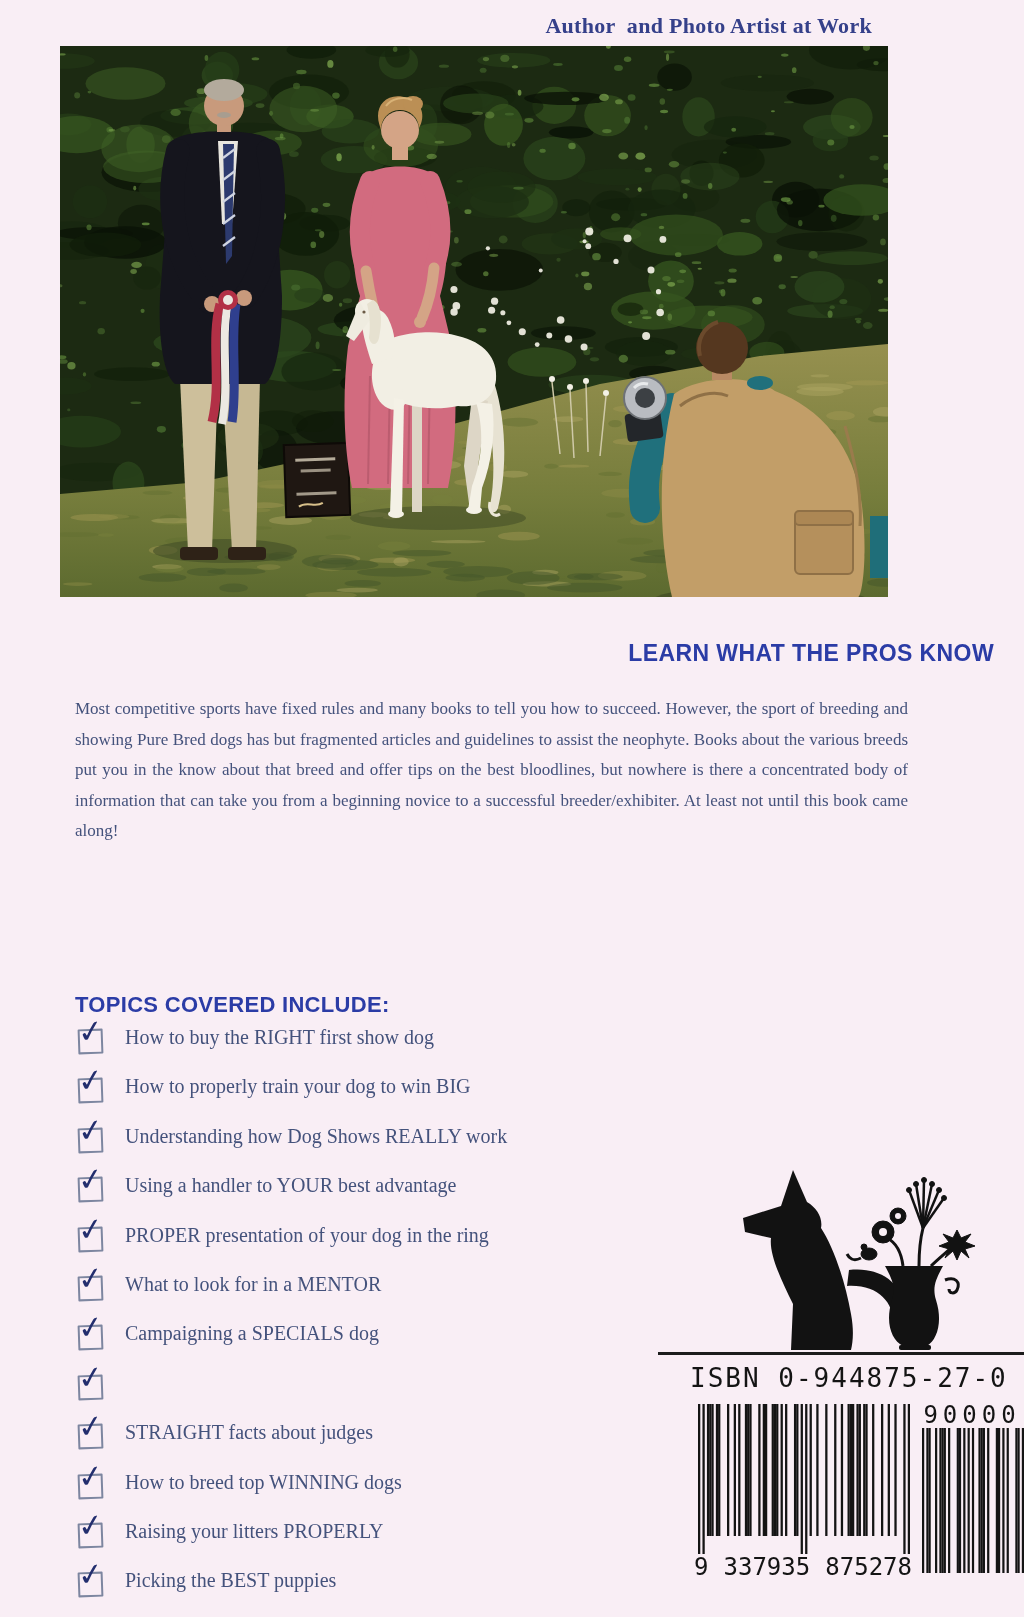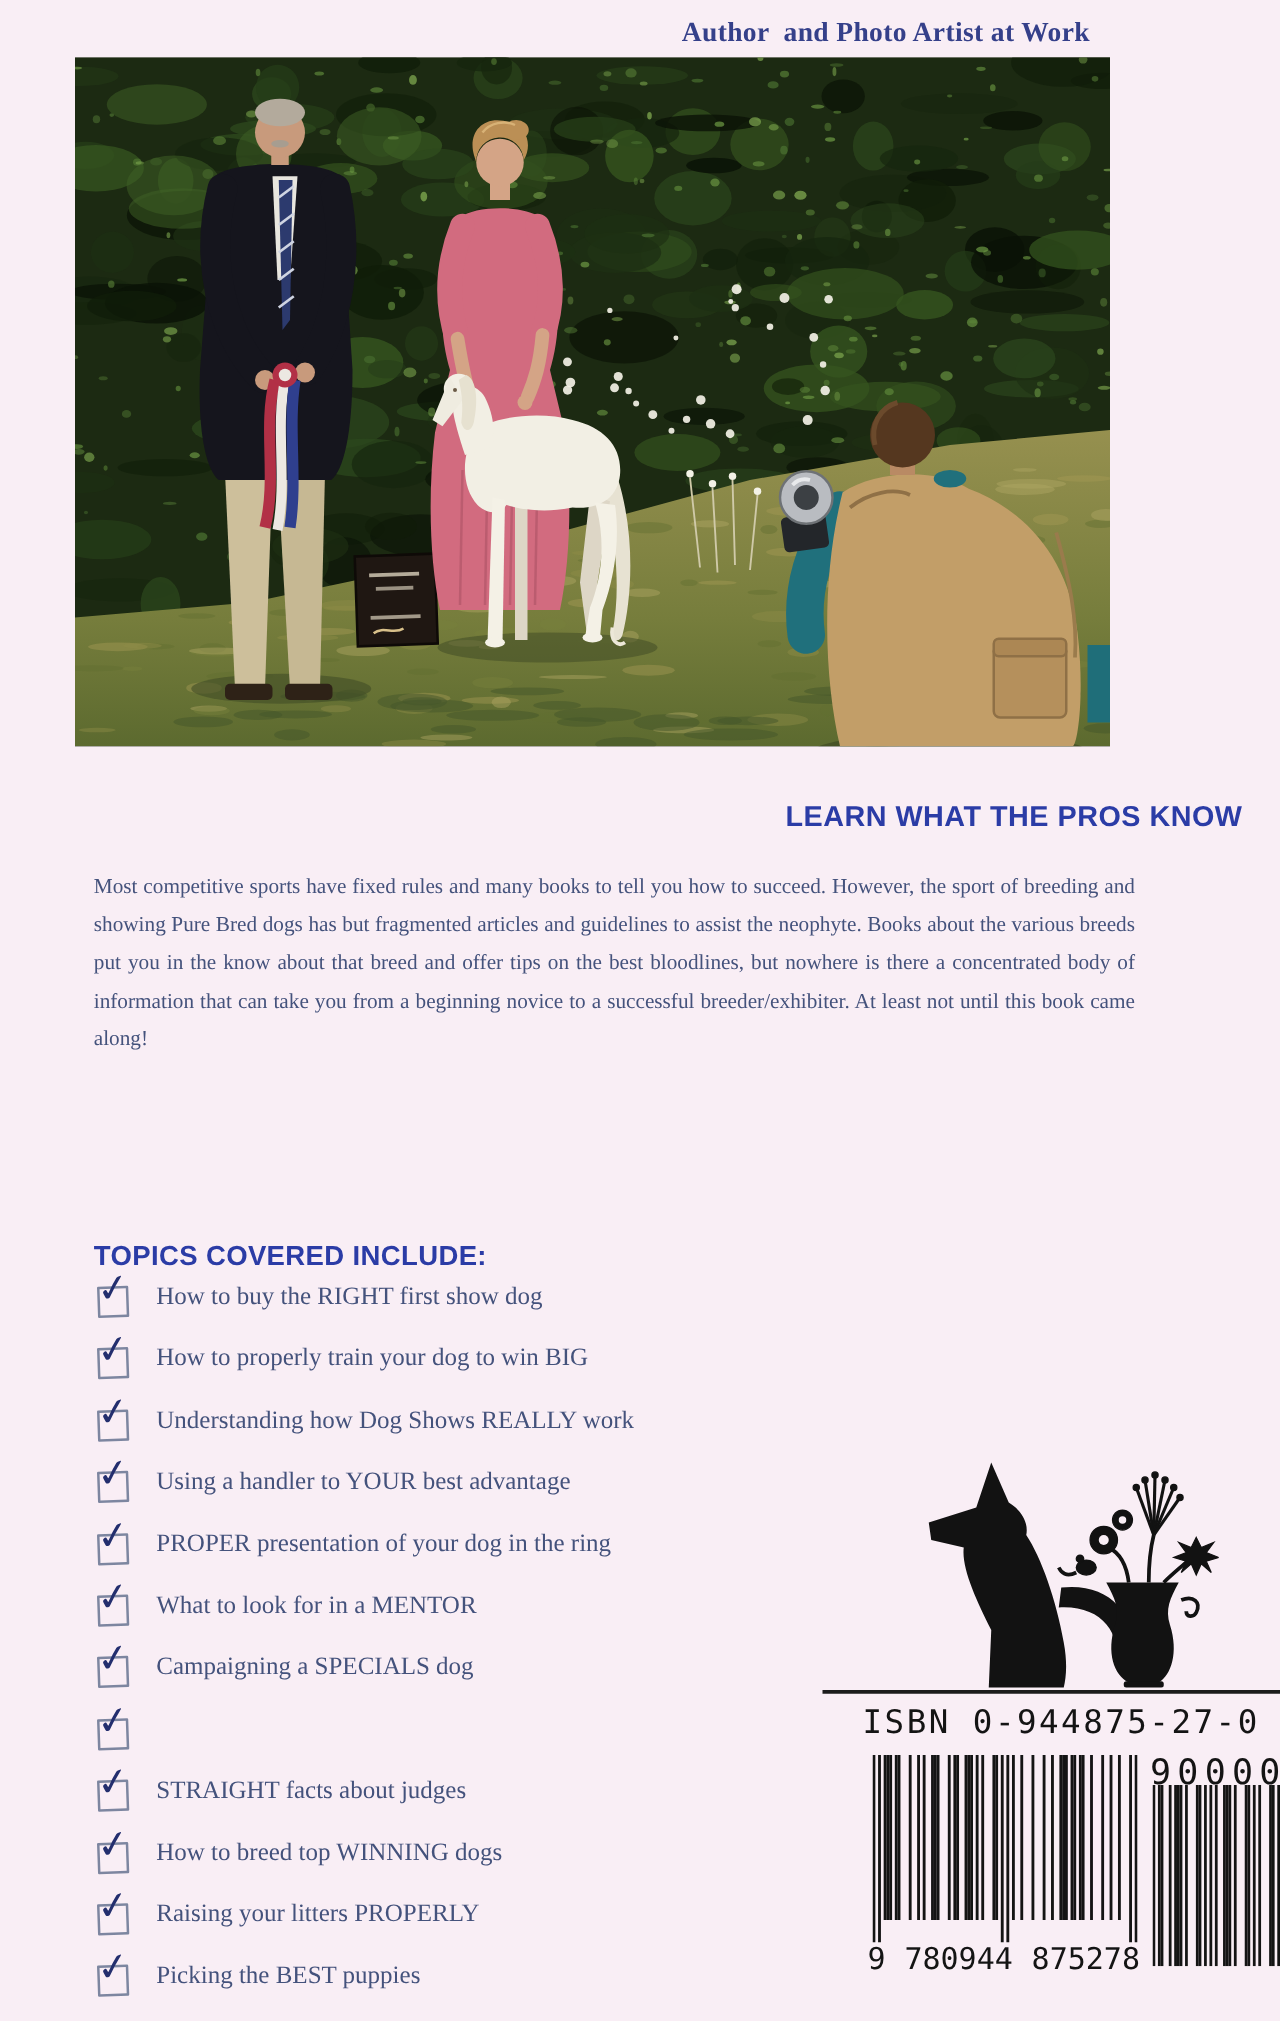--- a/index.html
+++ b/index.html
@@ -50,21 +50,21 @@
   }
   .topic-label{margin-left:22px;font-size:20px;color:var(--body_blue);}
   .silhouette{position:absolute;left:733px;top:1162px;width:242px;height:192px;}
   .rule{position:absolute;left:658px;top:1352px;width:366px;height:3px;background:#1c1c1c;}
   .isbn{
     position:absolute;left:690px;top:1363px;color:var(--barcode_black);
     font-family:"DejaVu Sans Mono",monospace;font-size:26px;letter-spacing:2px;
   }
   .addon-code{
     position:absolute;left:920px;top:1401px;width:104px;text-align:center;
-    font-family:"DejaVu Sans Mono",monospace;font-size:28px;letter-spacing:5px;
+    font-family:"DejaVu Sans Mono",monospace;font-size:24px;letter-spacing:5px;
     color:var(--barcode_black);
   }
   #barcode-main{position:absolute;left:698px;top:1404px;}
   #barcode-addon{position:absolute;left:922px;top:1428px;}
   .ean-digits{
     position:absolute;left:694px;top:1553px;width:218px;display:flex;
     justify-content:space-between;font-family:"DejaVu Sans Mono",monospace;
     font-size:24px;color:var(--barcode_black);
   }
 </style>
@@ -893,21 +893,21 @@
     <rect x="167.37" y="0" width="2.28" height="132" fill="#141414"></rect>
     <rect x="174.06" y="0" width="2.28" height="132" fill="#141414"></rect>
     <rect x="182.99" y="0" width="2.28" height="132" fill="#141414"></rect>
     <rect x="189.68" y="0" width="2.28" height="132" fill="#141414"></rect>
     <rect x="196.38" y="0" width="2.28" height="132" fill="#141414"></rect>
     <rect x="205.31" y="0" width="2.28" height="150" fill="#141414"></rect>
     <rect x="209.77" y="0" width="2.28" height="150" fill="#141414"></rect>
   </svg>
 <div class="ean-digits" id="ean-digits">
     <span>9</span>
-    <span>780944</span>
+    <span>337935</span>
     <span>875278</span>
   </div>
 <svg id="barcode-addon" width="102" height="145">
     <rect x="0.00" y="0" width="2.21" height="145" fill="#141414"></rect>
     <rect x="4.34" y="0" width="2.21" height="145" fill="#141414"></rect>
     <rect x="6.51" y="0" width="2.21" height="145" fill="#141414"></rect>
     <rect x="13.02" y="0" width="2.21" height="145" fill="#141414"></rect>
     <rect x="17.36" y="0" width="2.21" height="145" fill="#141414"></rect>
     <rect x="19.53" y="0" width="2.21" height="145" fill="#141414"></rect>
     <rect x="21.70" y="0" width="2.21" height="145" fill="#141414"></rect>

